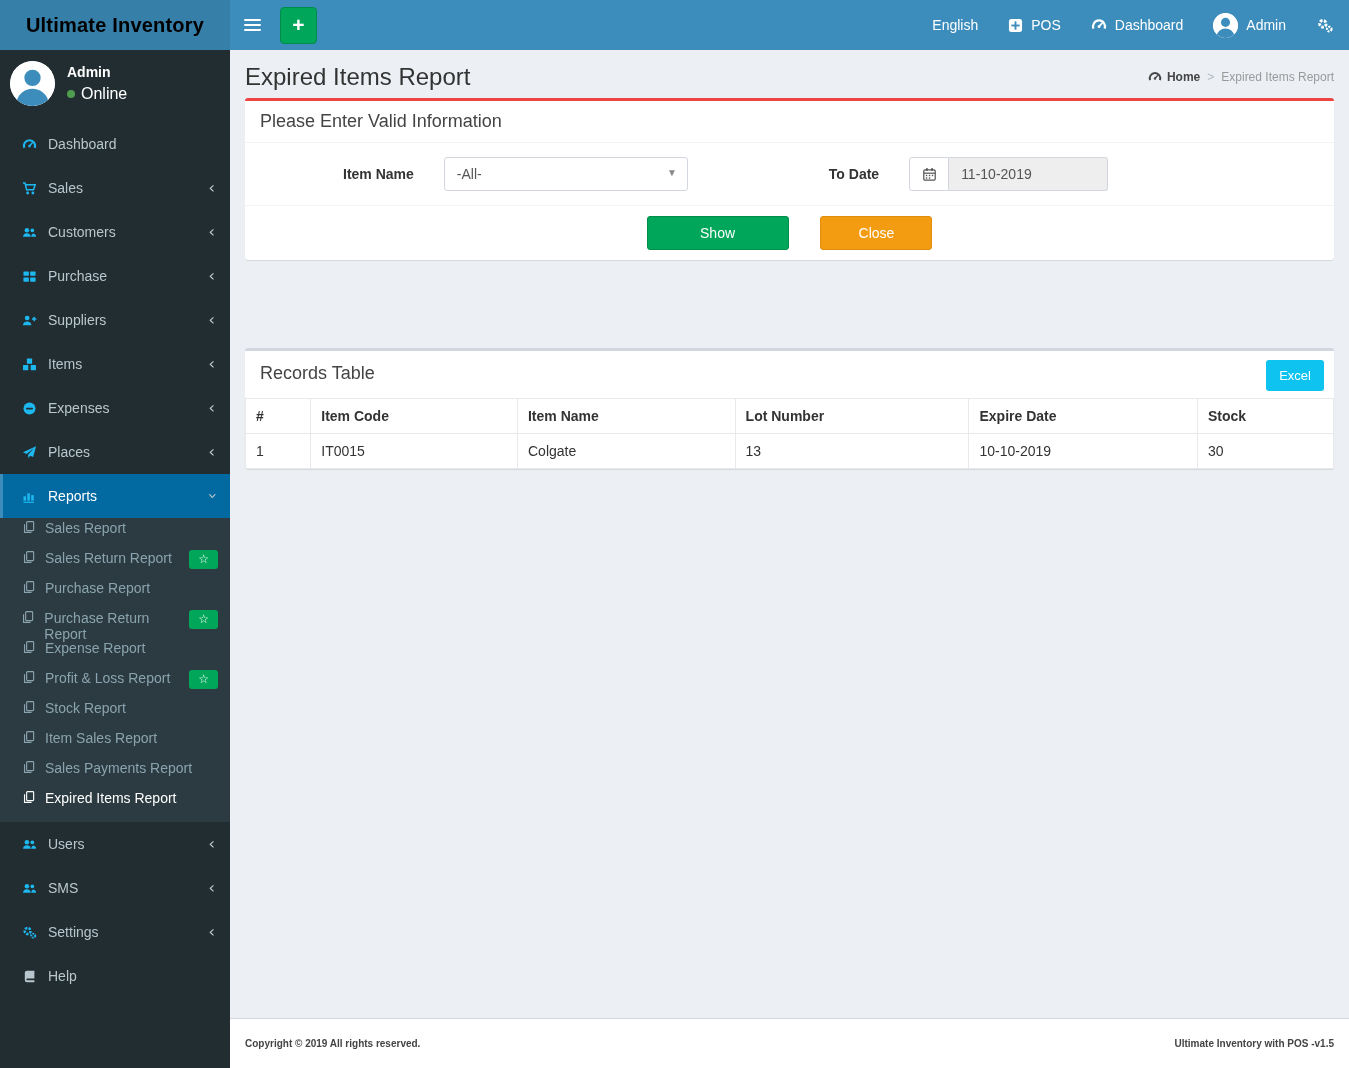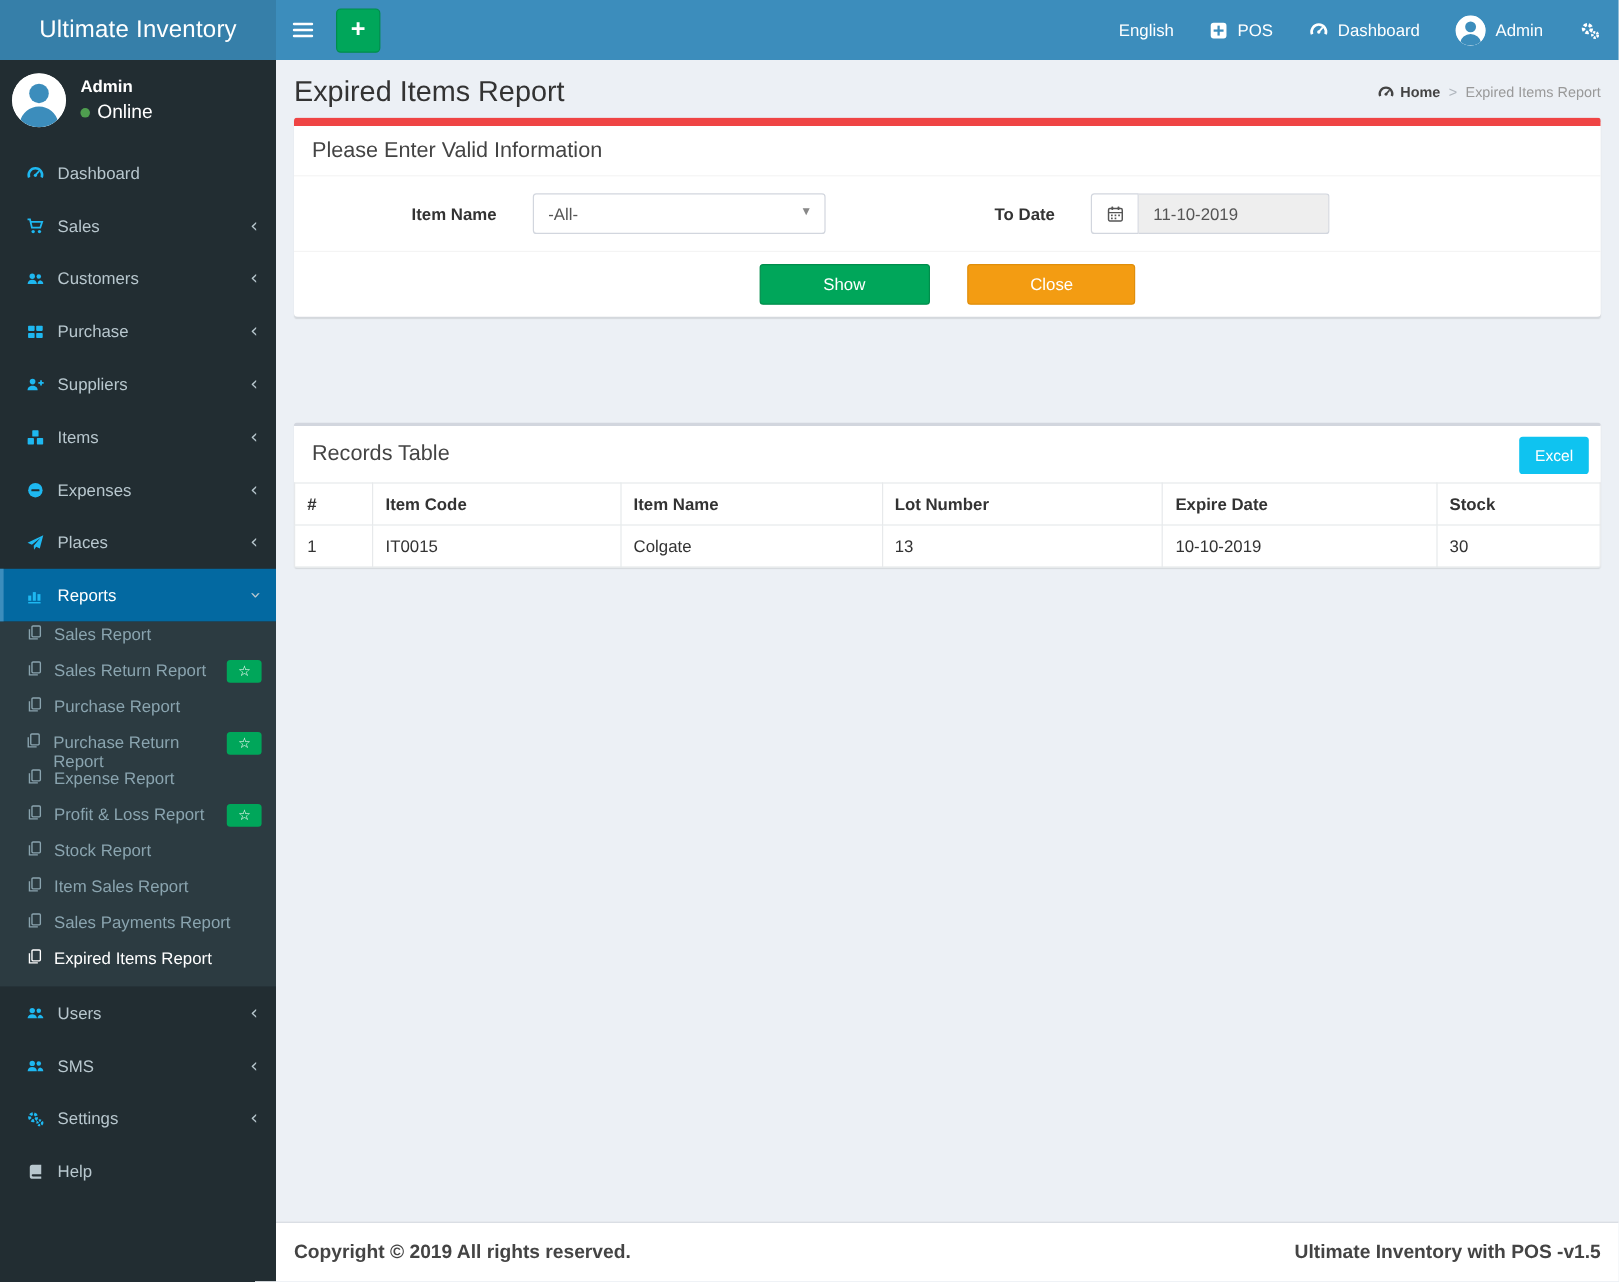--- a/index.html
+++ b/index.html
@@ -8,22 +8,22 @@
     width:1349px; height:1068px;
     font-family:"Liberation Sans", sans-serif;
     font-size:14px; color:#333;
     display:flex; flex-direction:column;
     overflow:hidden; background:#ecf0f5;
   }
 
   
   .topbar { flex:0 0 50px; display:flex; }
   .logo {
-    width:230px; flex:0 0 230px; background:#367fa9; color:#ffffff;
-    font-size:20px; font-weight:normal; display:flex; align-items:center;
+    width:230px; flex:0 0 230px; background:#367fa9; color:#000000;
+    font-size:20px; font-weight:bold; display:flex; align-items:center;
     justify-content:center; text-decoration:none; letter-spacing:.2px;
   }
   .navbar { flex:1; background:#3c8dbc; display:flex; align-items:center; color:#fff; --cut:#3c8dbc; }
   .hamburger { width:45px; height:50px; display:flex; flex-direction:column; gap:3px;
     align-items:center; justify-content:center; cursor:pointer; }
   .hamburger span { width:17px; height:2px; background:#fff; border-radius:1px; }
   .add-btn { width:37px; height:37px; margin-left:5px; background:#00a65a; border:1px solid #008d4c;
     border-radius:4px; color:#fff; display:flex; align-items:center; justify-content:center;
     font-size:21px; font-weight:bold; cursor:pointer; line-height:1; padding-bottom:2px; }
   .nav-right { margin-left:auto; display:flex; align-items:stretch; height:50px; }
@@ -67,21 +67,21 @@
   .content-col { flex:1; display:flex; flex-direction:column; background:#ecf0f5; min-width:0; --cut:#ecf0f5; }
   .content { flex:1; padding:12px 15px 0; }
   .content-header { display:flex; align-items:center; justify-content:space-between; margin-bottom:6px; }
   .page-title { font-size:24px; font-weight:500; color:#333; margin:0; line-height:30px; }
   .breadcrumb { font-size:12px; color:#444; display:flex; align-items:center; gap:7px; }
   .breadcrumb .bc-home { color:#444; text-decoration:none; display:flex; align-items:center; gap:5px; cursor:pointer; }
   .breadcrumb .sep { color:#b0b6bd; }
   .breadcrumb .current { color:#999; }
 
   .box { background:#fff; border-radius:3px; box-shadow:0 1px 1px rgba(0,0,0,.1); }
-  .box-info { border-top:7px solid #ef4444; }
+  .box-info { border-top:3px solid #ef4444; }
   .box-default { border-top:3px solid #d2d6de; }
   .box-header { padding:10px 15px; font-size:18px; color:#444; position:relative; }
   .box-info .box-header { border-bottom:1px solid #f4f4f4; }
 
   .form-row { display:flex; align-items:center; padding:14px 15px; }
   .flabel { font-weight:bold; color:#333; font-size:14px; white-space:nowrap; }
   .l1 { margin-left:83px; }
   .l2 { margin-left:141px; }
   .select-wrap { position:relative; width:244px; margin-left:30px; }
   .select-wrap select {
@@ -94,38 +94,38 @@
   .addon { width:40px; background:#fff; border:1px solid #d2d6de; border-radius:3px 0 0 3px;
     display:flex; align-items:center; justify-content:center; color:#555; cursor:pointer; }
   .date-input { flex:1; min-width:0; border:1px solid #d2d6de; border-left:none; background:#eee;
     color:#555; font-size:14px; padding:0 12px; border-radius:0 3px 3px 0;
     font-family:"Liberation Sans",sans-serif; }
 
   .box-footer { border-top:1px solid #f4f4f4; padding:10px; text-align:center; }
   .btn { display:inline-block; height:34px; font-size:14px; color:#fff; border-radius:3px;
     cursor:pointer; margin:0 14px; font-family:"Liberation Sans",sans-serif; }
   .btn-show { width:142px; background:#00a65a; border:1px solid #008d4c; }
-  .btn-close { width:140px; background:#f39c12; border:1px solid #e08e0b; }
+  .btn-close { width:112px; background:#f39c12; border:1px solid #e08e0b; }
 
   .records { margin-top:88px; }
   .records .box-header { padding:12px 15px 14px; }
   .excel-btn { position:absolute; right:10px; top:9px; background:#0fc3f0; color:#fff;
     border:none; border-radius:3px; padding:8px 13px; font-size:13px; cursor:pointer;
     font-family:"Liberation Sans",sans-serif; }
 
   table.records-table { width:100%; border-collapse:collapse; font-size:14px; }
   .records-table th, .records-table td {
     border:1px solid #e7e9eb; padding:9px 10px; text-align:left; color:#333;
   }
   .records-table th { font-weight:bold; }
 
   
   .footer { flex:0 0 50px; background:#fff; border-top:1px solid #d2d6de;
     display:flex; align-items:center; justify-content:space-between; padding:0 15px;
-    font-weight:bold; color:#444; font-size:16px; }
+    font-weight:bold; color:#444; font-size:10px; }
 </style>
 </head>
 <body>
 
 <svg width="0" height="0" style="position:absolute">
   <defs>
     <g id="i-tacho">
       <path d="M2.4 11.6a6 6 0 1 1 11.2 0" fill="none" stroke="currentColor" stroke-width="2.2"></path>
       <path d="M8 9.6l3.3-3.7" fill="none" stroke="currentColor" stroke-width="1.6"></path>
       <circle cx="8" cy="9.7" r="1.4" fill="currentColor"></circle>

